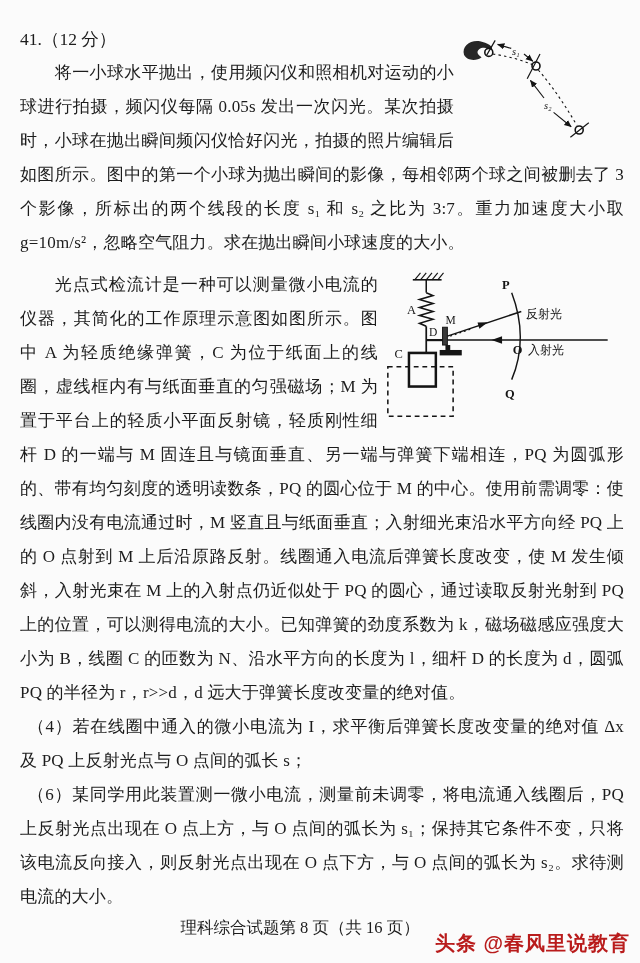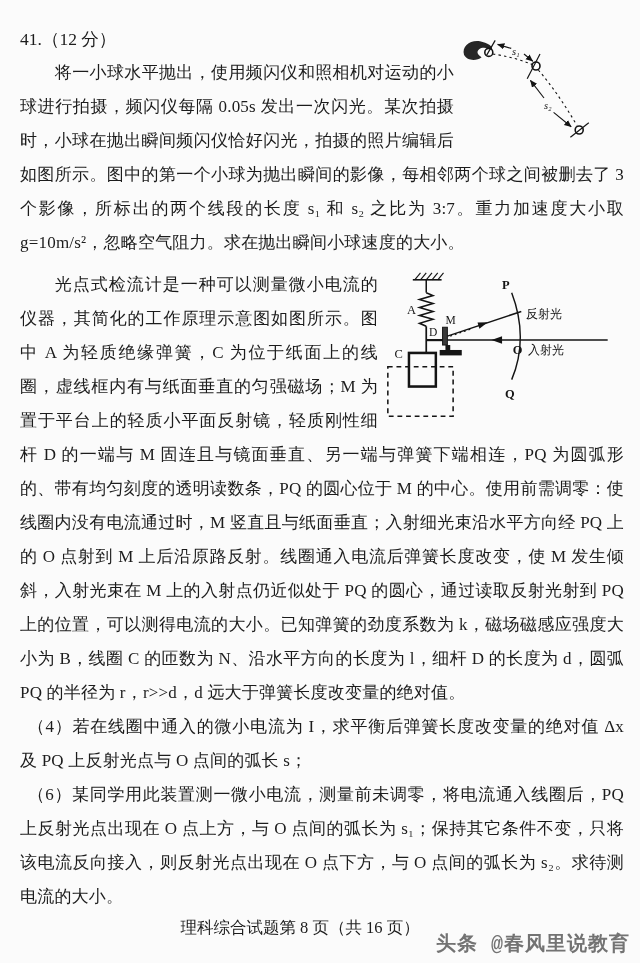--- a/index.html
+++ b/index.html
@@ -18,22 +18,22 @@
   .emph{font-weight:normal;}
   .q25{margin-top:8px;}
   .fig{float:right;}
   .fig24{width:164px;height:120px;margin:-18px 0 -2px 6px;}
   .fig25{width:240px;height:168px;margin:-4px 0 4px 6px;}
   .fig svg{display:block;width:100%;height:100%;}
   .svgtxt{font-family:"Liberation Serif","DejaVu Serif",serif;fill:#141414;}
   .footer{position:absolute;left:0;right:40px;bottom:24px;text-align:center;
     font-size:16.5px;}
   .watermark{position:absolute;right:10px;bottom:6px;font-size:20px;
-    color:#737373;font-weight:bold;letter-spacing:1px;
-    font-family:Liberation Mono, monospace;margin-top:17px;}
+    color:#b91c1c;font-weight:bold;letter-spacing:1px;
+    font-family:Liberation Sans, sans-serif;margin-top:17px;}
 </style>
 </head>
 <body>
 
 <div class="page">
 
   <section>
     <h3 class="qhead">41.（12 分）</h3>
 
     <div class="fig fig24">

